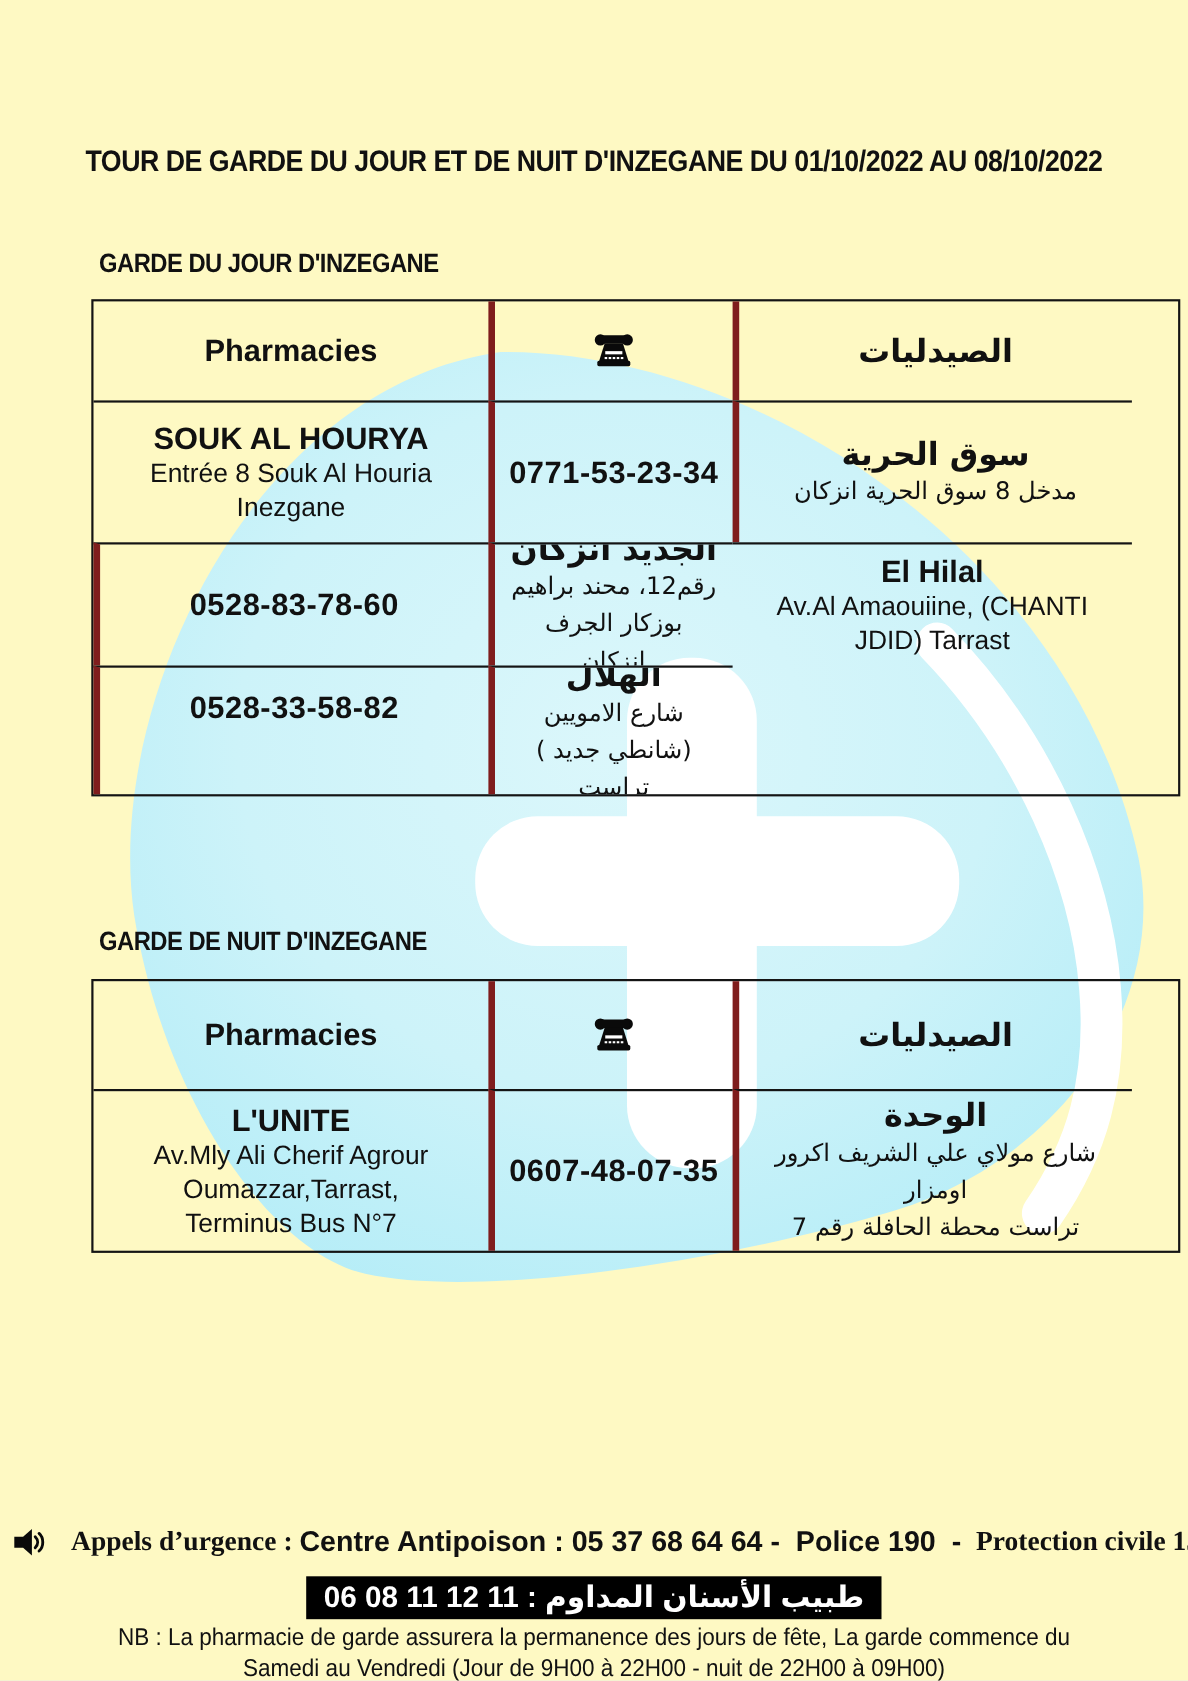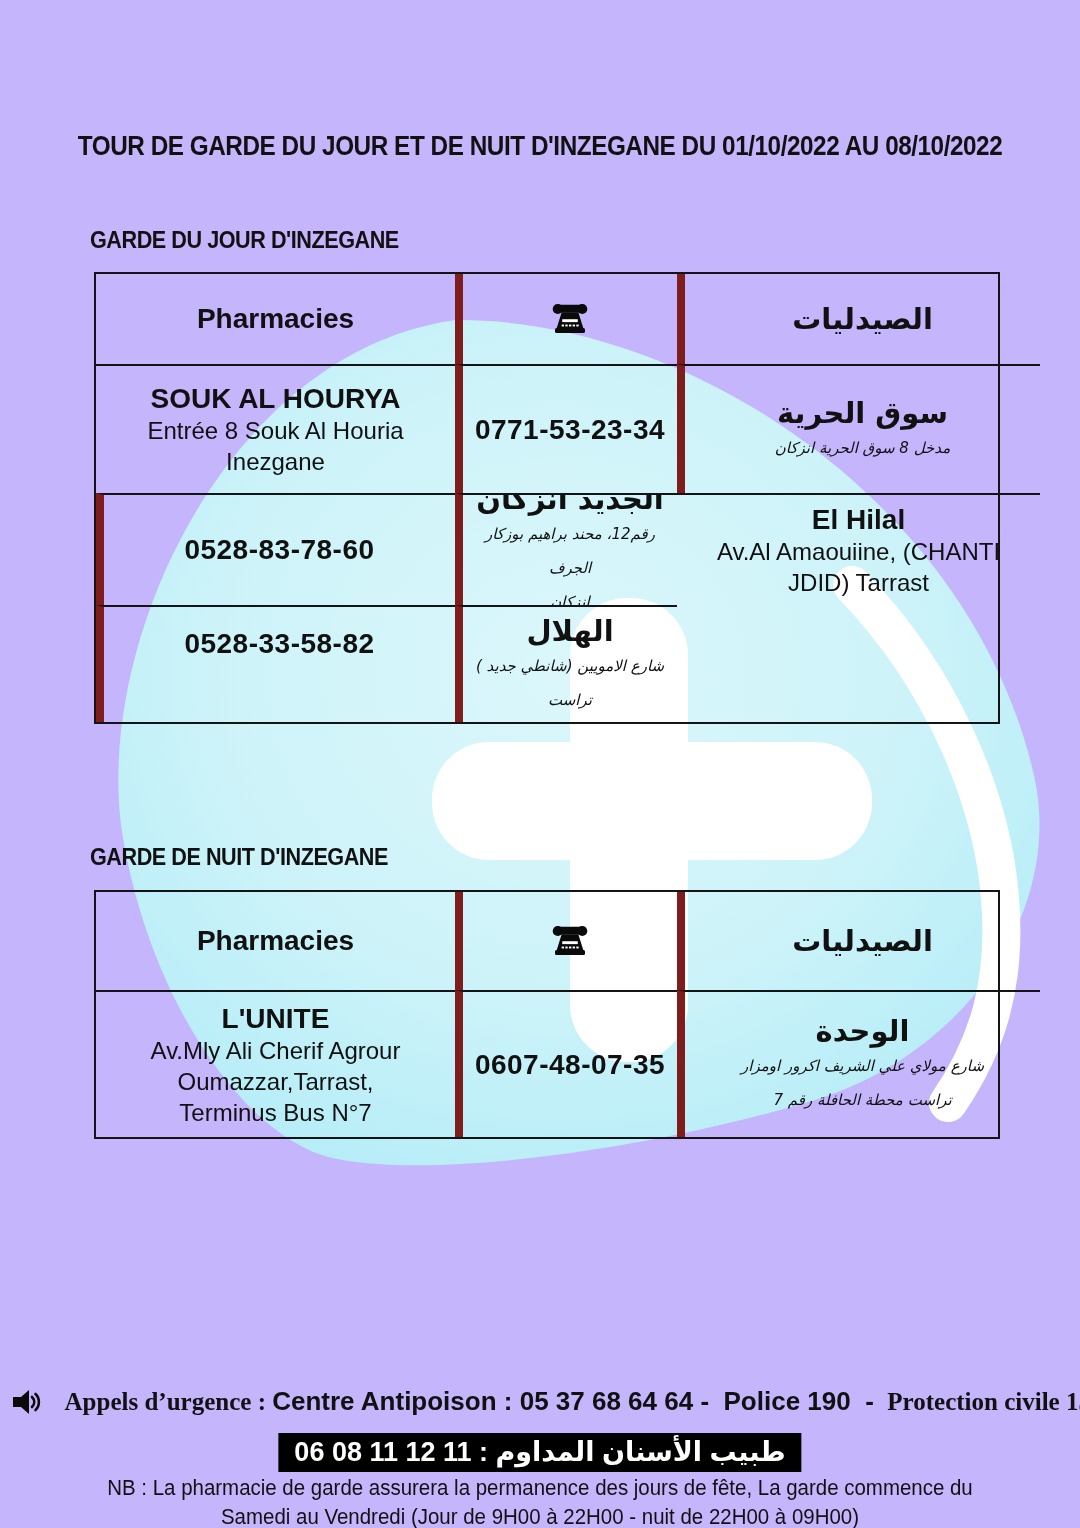--- a/index.html
+++ b/index.html
@@ -1,60 +1,60 @@
 <!DOCTYPE html>
 <html><head>
 <meta charset="utf-8">
 <style>
   html,body{margin:0;padding:0;background:#e8e8e8;}
   .page{
     position:relative;width:1080px;height:1528px;margin:0 auto;
-    background:#c4b5fd;overflow:hidden;
+    background:#fef9c3;overflow:hidden;
     font-family:"Liberation Sans",sans-serif;color:#111;
   }
   .layer{position:absolute;inset:0;}
   .content{z-index:2;}
   .watermark{z-index:1;}
 
   .doc-title{
     position:absolute;top:131px;left:0;width:100%;text-align:center;
     font-size:27px;font-weight:700;letter-spacing:-0.5px;
     transform:scaleX(0.9);
   }
   .section-heading{
     position:absolute;left:90px;
     font-size:24px;font-weight:700;letter-spacing:-0.5px;
     transform:scaleX(0.9);transform-origin:left center;white-space:nowrap;
   }
   #heading-day{top:226px;}
   #heading-night{top:843px;}
 
   .tbl{
-    position:absolute;left:94px;width:906px;
+    position:absolute;left:83px;width:990px;
     display:grid;grid-template-columns:359px 222px 363px;
     border:2px solid #141414;box-sizing:border-box;
   }
   #table-day{top:272px;grid-template-rows:90px 129px 112px 117px;}
   #table-night{top:890px;grid-template-rows:98px 147px;}
   .cell{
     display:flex;flex-direction:column;justify-content:center;align-items:center;
     text-align:center;box-sizing:border-box;padding:2px 6px;overflow:hidden;
   }
-  .bl{border-left:8px solid #7f1d1d;}
+  .bl{border-left:6px solid #7f1d1d;}
   .bt{border-top:2px solid #141414;}
 
   .col-header{font-size:28px;font-weight:700;}
   .ar-header{font-size:29px;font-weight:700;font-family:"DejaVu Sans",sans-serif;}
   .ph-name{font-size:28px;font-weight:700;line-height:33px;white-space:pre-line;}
   .ph-addr{font-size:24px;line-height:31px;white-space:pre-line;}
   .phone-num{font-size:28px;font-weight:700;letter-spacing:0.5px;}
   .up1{}
   .up3{padding-bottom:44px;}
   .ar-name{font-size:29px;font-weight:700;line-height:36px;font-family:"DejaVu Sans",sans-serif;white-space:pre-line;}
-  .ar-addr{font-size:15px;line-height:34px;font-family:"DejaVu Sans",sans-serif;white-space:pre-line;font-style:italic;}
+  .ar-addr{font-size:22px;line-height:34px;font-family:"DejaVu Sans",sans-serif;white-space:pre-line;}
 
   .tel-icon{width:40px;height:34px;display:block;}
 
   .emergency{
     position:absolute;top:1386px;left:0;width:100%;
     display:flex;align-items:center;justify-content:center;
     white-space:nowrap;
   }
   .emergency .seg{display:inline-block;text-align:center;}
   .seg-serif{font-family:"Liberation Serif",serif;font-weight:700;font-size:25px;}

